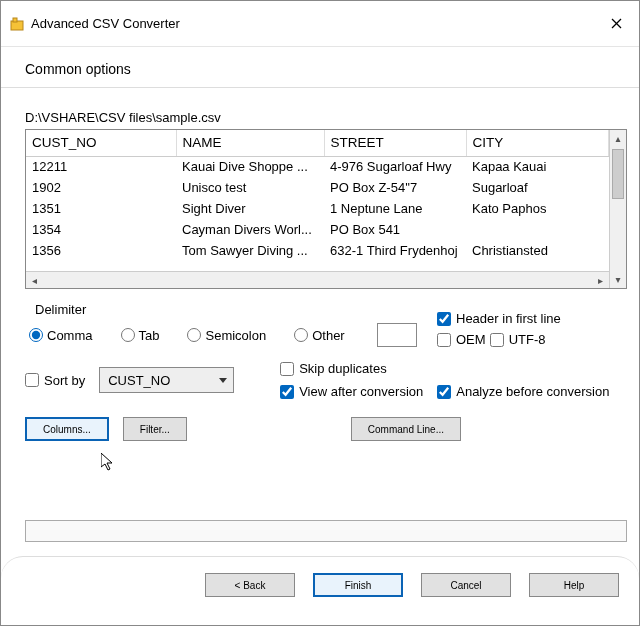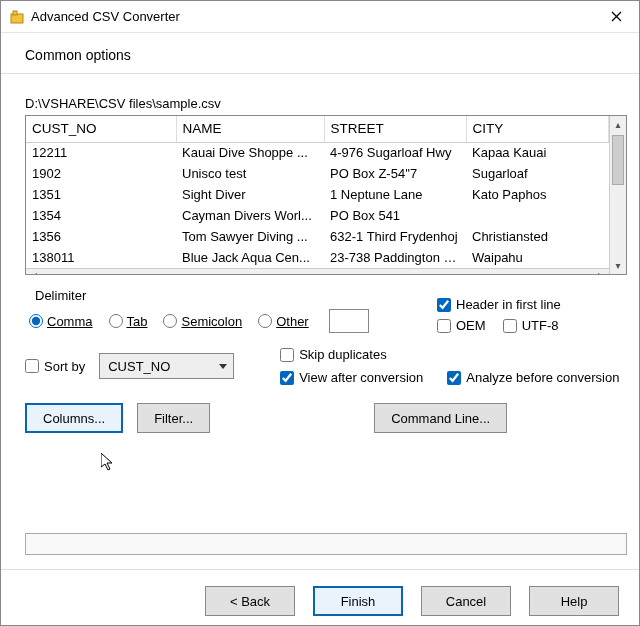--- a/index.html
+++ b/index.html
@@ -12,21 +12,21 @@
     overflow:hidden;
     color:#000;
   }
   .win {
     width:640px; height:626px;
     border:1px solid #888;
     display:flex; flex-direction:column;
     position:relative;
   }
   .titlebar {
-    height:32px; display:flex; align-items:center;
+    height:46px; display:flex; align-items:center;
     padding:0 0 0 8px;
     background:#fff;
     border-bottom:1px solid #e5e5e5;
   }
   .titlebar .app-icon {
     width:16px; height:16px; margin-right:6px;
     display:inline-block;
   }
   .titlebar .title { flex:1; font-size:13px; }
   .titlebar .close {
@@ -99,25 +99,25 @@
   .vscroll .arrow { height:17px; display:flex; align-items:center; justify-content:center;}
   .vscroll .track { flex:1; position:relative; }
   .vscroll .thumb { position:absolute; top:2px; left:2px; right:2px; height:50px; background:#cdcdcd; border:1px solid #aaa;}
 
   .delim-row {
     margin-top:6px;
     display:flex; align-items:flex-end;
   }
   .delim-group { flex:1; }
   .delim-label { font-size:13px; margin: 0 0 6px 10px; }
-  .delim-radios { display:flex; gap:16px; align-items:center; margin-left:4px;text-decoration:underline;}
+  .delim-radios { display:flex; gap:28px; align-items:center; margin-left:4px;}
   .delim-radios label, .chk label { display:flex; align-items:center; gap:4px; font-size:13px; }
   .other-box { width:40px; height:24px; border:1px solid #888; margin-left:4px;}
   .right-checks { display:flex; flex-direction:column; gap:6px; margin-top:16px; width:190px;}
-  .enc-row { display:flex; gap:17px; }
+  .enc-row { display:flex; gap:4px; }
   input[type=checkbox], input[type=radio] { width:14px; height:14px; margin:0; accent-color:#0067c0;}
 
   .sort-row {
     margin-top:14px; display:flex; align-items:center; gap:14px;
   }
   .select {
     height:26px; width:135px;
     border:1px solid #888; background:#eee;
     padding:0 22px 0 8px;
     font-size:13px;
@@ -132,45 +132,45 @@
     display: flex;
     flex-direction: column;
     gap: 8px;
   }
   .chk { display:flex; align-items:center; gap:5px; font-size:13px; }
 
   .btn-row {
     margin-top:18px; display:flex; gap:14px;
   }
   button.btn {
-    height:30px;
+    height:24px;
     padding:0 16px;
     background:#e1e1e1;
     border:1px solid #888;
-    font-family:inherit; font-size:13px;
+    font-family:inherit; font-size:10px;
     cursor:pointer;
   }
   button.btn.primary-out {
     border:2px solid #0a63b5;
     background:#e9f3fc;
   }
   .cmd-btn { margin-left: 150px; }
 
   .progress{
     margin-top:auto;
     margin-bottom:14px;
     height:22px;
     border:1px solid #aaa;
     background:#f9f9f9;
   }
 
   .footer {
     border-top:1px solid #ddd;
-    padding:16px 20px 9px 0;
-    display:flex; justify-content:flex-end; gap:18px;
+    padding:16px 20px 28px 0;
+    display:flex; justify-content:flex-end; gap:18px;border-radius:22px;
   }
   .footer button.btn { width:90px; }
   .cursor {
     position:absolute; left:100px; top:452px; pointer-events:none;
   }
 </style>
 </head>
 <body>
 
 <div class="win">
@@ -235,26 +235,20 @@
                 <td>1354</td>
                 <td>Cayman Divers Worl...</td>
                 <td>PO Box 541</td>
                 <td></td>
               </tr>
             <tr>
                 <td>1356</td>
                 <td>Tom Sawyer Diving ...</td>
                 <td>632-1 Third Frydenhoj</td>
                 <td>Christiansted</td>
-              </tr>
-            <tr>
-                <td>138011</td>
-                <td>Blue Jack Aqua Cen...</td>
-                <td>23-738 Paddington L...</td>
-                <td>Waipahu</td>
               </tr>
           </tbody>
         </table>
         <div style="flex:1"></div>
         <div class="hscroll">
           <div class="arrow">◂</div>
           <div class="track"></div>
           <div class="arrow">▸</div>
         </div>
       </div>
@@ -315,21 +309,21 @@
         </div>
       <div class="select">
           <span>CUST_NO</span>
         </div>
       <div style="width:18px"></div>
       <div class="mid-checks-col">
         <div class="chk">
             <input type="checkbox" style="">
             <span>Skip duplicates</span>
           </div>
-        <div style="display:flex; gap:24px;">
+        <div style="display:flex; gap:14px;">
           <div class="chk">
               <input type="checkbox" checked="" style="">
               <span>View after conversion</span>
             </div>
           <div class="chk">
               <input type="checkbox" checked="" style="">
               <span>Analyze before conversion</span>
             </div>
         </div>
       </div>

